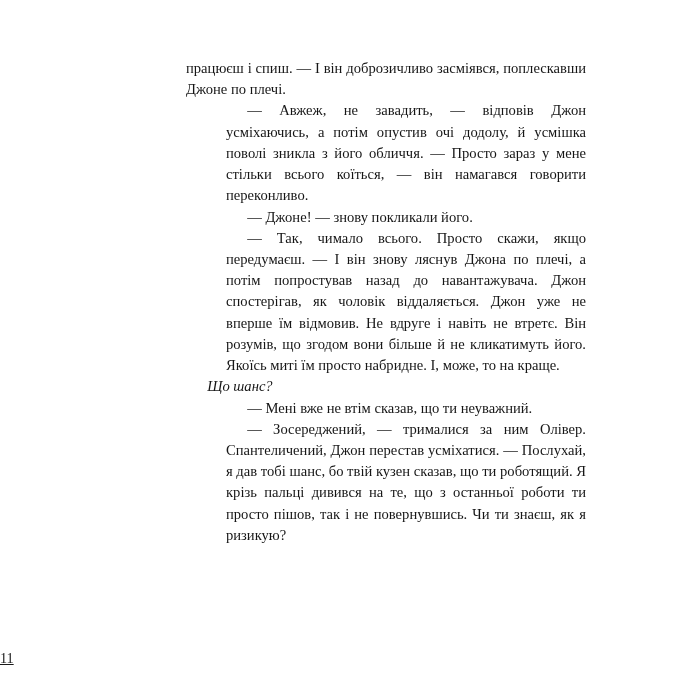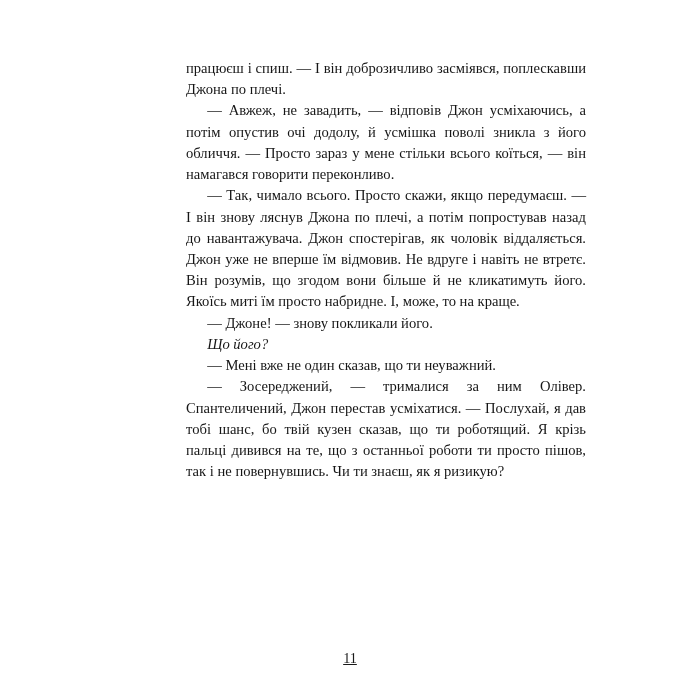--- a/index.html
+++ b/index.html
@@ -27,44 +27,45 @@
     text-justify: inter-word;
     hyphens: manual;
     color: #161616;
   }
   .body-text p {
     margin: 0;
     text-indent: 0;
   }
   .body-text p.ind {
     text-indent: 1.45em;
+    margin-left: 40px;
   }
   .body-text p.ital {
     font-style: italic;
     text-indent: 1.45em;
   }
   .page-number {
     position: absolute;
     left: 0;
     right: 0;
     bottom: 33px;
-    text-align: center;
+    text-align: left;
     font-size: 14.2px;
     color: #1a1a1a;
     font-family: "Liberation Serif", serif;
     text-decoration: underline;
   }
 </style>
 </head>
 <body>
 
 <div class="page">
   <div class="body-text">
-    <p>працюєш і спиш. — І він доброзичливо засміявся, поплескавши Джона по плечі.</p>
+    <p>працюєш і спиш. — І він доброзичливо засміявся, поплескавши Джоне по плечі.</p>
     <p class="ind">— Авжеж, не завадить, — відповів Джон усміхаючись, а потім опустив очі додолу, й усмішка поволі зникла з його обличчя. — Просто зараз у мене стільки всього коїться, — він намагався говорити переконливо.</p>
+    <p class="ind">— Джоне! — знову покликали його.</p>
     <p class="ind">— Так, чимало всього. Просто скажи, якщо передумаєш. — І він знову ляснув Джона по плечі, а потім попростував назад до навантажувача. Джон спостерігав, як чоловік віддаляється. Джон уже не вперше їм відмовив. Не вдруге і навіть не втретє. Він розумів, що згодом вони більше й не кликатимуть його. Якоїсь миті їм просто набридне. І, може, то на краще.</p>
-    <p class="ind">— Джоне! — знову покликали його.</p>
-    <p class="ital">Що його?</p>
-    <p class="ind">— Мені вже не один сказав, що ти неуважний.</p>
+    <p class="ital">Що шанс?</p>
+    <p class="ind">— Мені вже не втім сказав, що ти неуважний.</p>
     <p class="ind">— Зосереджений, — трималися за ним Олівер. Спантеличений, Джон перестав усміхатися. — Послухай, я дав тобі шанс, бо твій кузен сказав, що ти роботящий. Я крізь пальці дивився на те, що з останньої роботи ти просто пішов, так і не повернувшись. Чи ти знаєш, як я ризикую?</p>
   </div>
   <div class="page-number">11</div>
 </div>
 
 </body></html>

